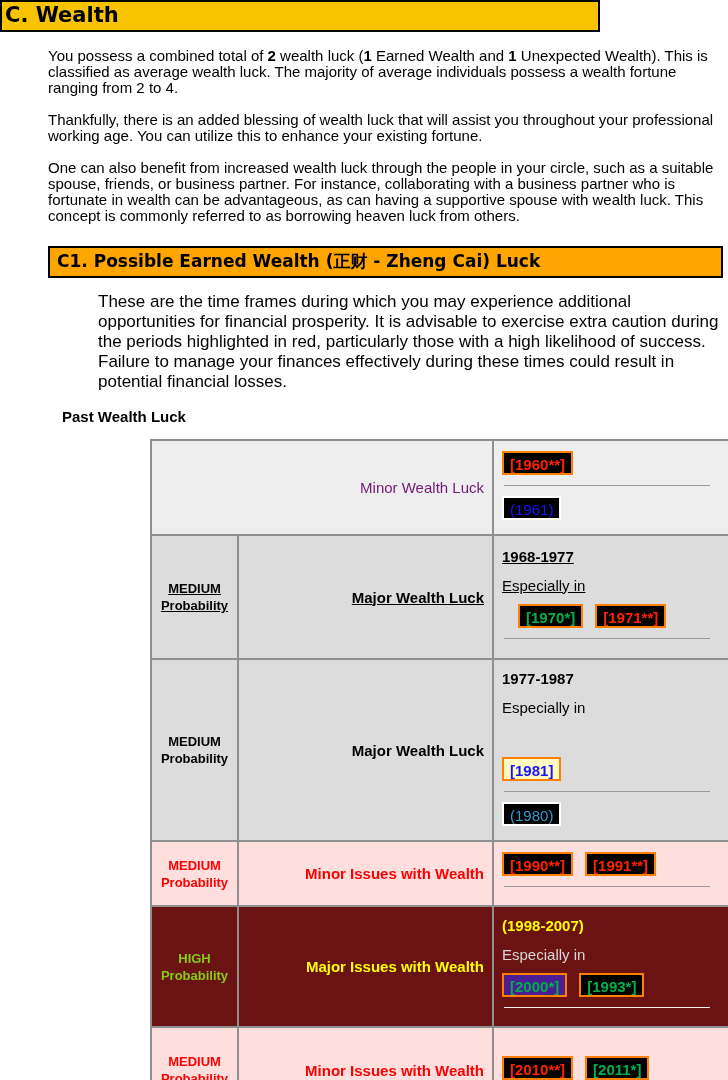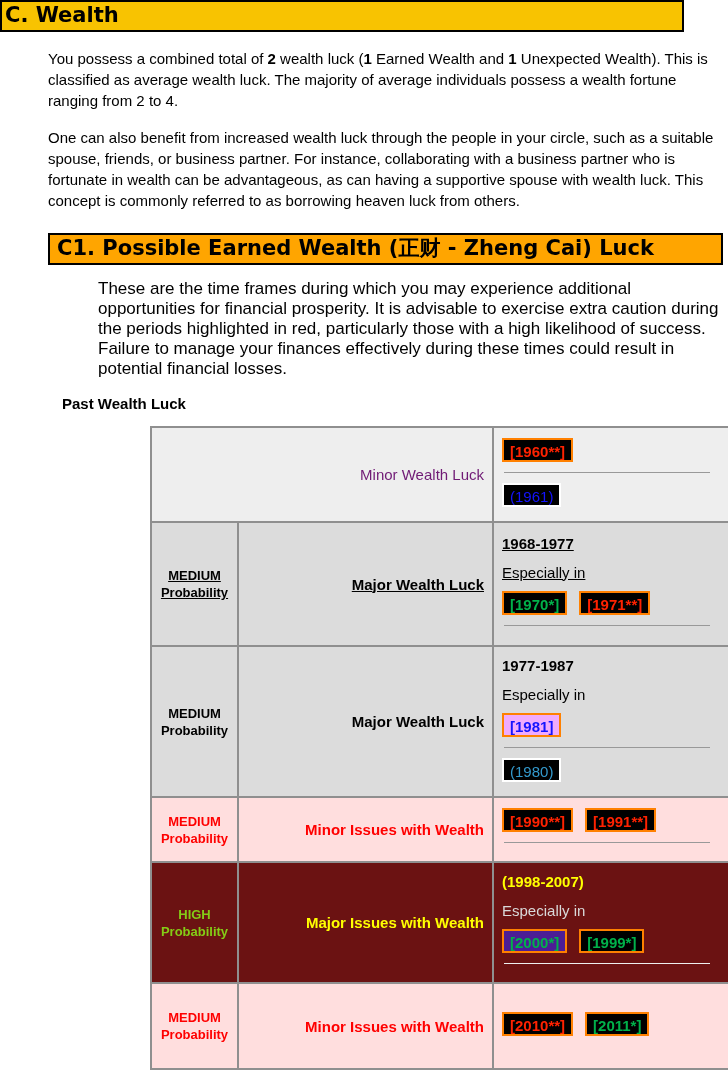--- a/index.html
+++ b/index.html
@@ -6,42 +6,42 @@
   html, body {
     margin: 0; padding: 0;
     width: 728px; height: 1080px;
     overflow: hidden;
     background: #FFFFFF;
     font-family: "Liberation Sans", sans-serif;
     color: #000;
   }
   
   .title-bar {
-    width: 684px;
+    width: 600px;
     border: 2px solid #000;
     font-family: "DejaVu Sans", sans-serif;
     font-weight: bold;
     font-size: 21px;
     padding: 1px 3px 3px 3px;
     line-height: 24px;
   }
   .section-bar {
     margin: 22px 5px 0 48px;
     border: 2px solid #000;
     font-family: "DejaVu Sans", sans-serif;
     font-weight: bold;
-    font-size: 21px;
+    font-size: 17px;
     padding: 3px 19px 4px 7px;
     line-height: 21px;
   }
   
   .intro p {
     margin: 16px 2px 16px 48px;
     font-size: 15px;
-    line-height: 21px;
+    line-height: 16px;
   }
   .section-desc {
     margin: 14px 6px 0 98px;
     font-size: 17px;
     line-height: 20px;
   }
   .subheading {
     margin: 16px 0 14px 62px;
     font-size: 15px;
     font-weight: bold;
@@ -103,20 +103,21 @@
     margin: 10px 10px 10px 2px;
   }
 </style>
 </head>
 <body>
 
 <div class="title-bar" style="background: rgb(248, 195, 1);">C. Wealth</div>
 
 <div class="intro" id="intro">
     <p><span>You possess a combined total of </span><b>2</b><span> wealth luck (</span><b>1</b><span> Earned Wealth and </span><b>1</b><span> Unexpected Wealth). This is classified as average wealth luck. The majority of average individuals possess a wealth fortune ranging from 2 to 4.</span></p>
+    <p><span>Thankfully, there is an added blessing of wealth luck that will assist you throughout your professional working age. You can utilize this to enhance your existing fortune.</span></p>
     <p><span>One can also benefit from increased wealth luck through the people in your circle, such as a suitable spouse, friends, or business partner. For instance, collaborating with a business partner who is fortunate in wealth can be advantageous, as can having a supportive spouse with wealth luck. This concept is commonly referred to as borrowing heaven luck from others.</span></p>
   </div>
 
 <div class="section-bar" style="background: rgb(255, 165, 0);">C1. Possible Earned Wealth (正财 - Zheng Cai) Luck</div>
 
 <p class="section-desc">These are the time frames during which you may experience additional opportunities for financial prosperity. It is advisable to exercise extra caution during the periods highlighted in red, particularly those with a high likelihood of success. Failure to manage your finances effectively during these times could result in potential financial losses.</p>
 
 <div class="subheading">Past Wealth Luck</div>
 
 <table class="luck" id="luck-table">
@@ -133,50 +134,50 @@
           <div class="divider" style="border-top-color: rgb(153, 153, 153);"></div>
           <div class="badge-row"><span class="year-badge" style="background: rgb(0, 0, 0); color: rgb(20, 20, 255); border-color: rgb(255, 255, 255); font-weight: normal;">(1961)</span></div>
         </td>
       </tr>
       <tr style="background: rgb(220, 220, 220);">
         <td class="prob-cell" style="color: rgb(0, 0, 0);">MEDIUM Probability</td>
         <td class="label-cell" style="color: rgb(0, 0, 0); font-weight: bold;">Major Wealth Luck</td>
         <td class="detail-cell">
           <div class="detail-heading" style="color: rgb(0, 0, 0);">1968-1977</div>
           <div class="detail-text" style="color: rgb(0, 0, 0);">Especially in</div>
-          <div class="badge-row"><span class="year-badge" style="background: rgb(0, 0, 0); color: rgb(0, 177, 74); border-color: rgb(255, 128, 0); font-weight: bold;">[1970*]</span><span class="year-badge" style="background: rgb(0, 0, 0); color: rgb(255, 34, 0); border-color: rgb(255, 128, 0); font-weight: bold;">[1971**]</span></div>
+          <div class="badge-row"><span class="year-badge" style="background: rgb(0, 0, 0); color: rgb(0, 177, 74); border-color: rgb(255, 128, 0); font-weight: bold; margin-left: 16px;">[1970*]</span><span class="year-badge" style="background: rgb(0, 0, 0); color: rgb(255, 34, 0); border-color: rgb(255, 128, 0); font-weight: bold;">[1971**]</span></div>
           <div class="divider" style="border-top-color: rgb(153, 153, 153);"></div>
         </td>
       </tr>
       <tr style="background: rgb(220, 220, 220);">
         <td class="prob-cell" style="color: rgb(0, 0, 0);">MEDIUM Probability</td>
         <td class="label-cell" style="color: rgb(0, 0, 0); font-weight: bold;">Major Wealth Luck</td>
         <td class="detail-cell">
           <div class="detail-heading" style="color: rgb(0, 0, 0);">1977-1987</div>
           <div class="detail-text" style="color: rgb(0, 0, 0);">Especially in</div>
-          <div class="badge-row"><span class="year-badge" style="background: #f0abfc; color: rgb(20, 20, 255); border-color: rgb(255, 128, 0); font-weight: bold;">[1981]</span></div>
+          <div class="badge-row"><span class="year-badge" style="background: #fef9c3; color: rgb(20, 20, 255); border-color: rgb(255, 128, 0); font-weight: bold; margin-top: 31px;">[1981]</span></div>
           <div class="divider" style="border-top-color: rgb(153, 153, 153);"></div>
           <div class="badge-row"><span class="year-badge" style="background: rgb(0, 0, 0); color: rgb(51, 153, 204); border-color: rgb(255, 255, 255); font-weight: normal;">(1980)</span></div>
         </td>
       </tr>
       <tr style="background: rgb(255, 222, 222);">
         <td class="prob-cell" style="color: rgb(255, 0, 0);">MEDIUM Probability</td>
         <td class="label-cell" style="color: rgb(255, 0, 0); font-weight: bold;">Minor Issues with Wealth</td>
         <td class="detail-cell">
           <div class="badge-row"><span class="year-badge" style="background: rgb(0, 0, 0); color: rgb(255, 34, 0); border-color: rgb(255, 128, 0); font-weight: bold;">[1990**]</span><span class="year-badge" style="background: rgb(0, 0, 0); color: rgb(255, 34, 0); border-color: rgb(255, 128, 0); font-weight: bold;">[1991**]</span></div>
           <div class="divider" style="border-top-color: rgb(153, 153, 153);"></div>
         </td>
       </tr>
       <tr style="background: rgb(107, 18, 18);">
         <td class="prob-cell" style="color: #84cc16;">HIGH Probability</td>
         <td class="label-cell" style="color: rgb(255, 255, 0); font-weight: bold;">Major Issues with Wealth</td>
         <td class="detail-cell">
           <div class="detail-heading" style="color: rgb(255, 255, 0);">(1998-2007)</div>
           <div class="detail-text" style="color: rgb(217, 217, 217);">Especially in</div>
-          <div class="badge-row"><span class="year-badge" style="background: #4c1d95; color: rgb(0, 177, 74); border-color: rgb(255, 128, 0); font-weight: bold;">[2000*]</span><span class="year-badge" style="background: rgb(0, 0, 0); color: rgb(0, 177, 74); border-color: rgb(255, 128, 0); font-weight: bold;">[1999*]</span></div>
+          <div class="badge-row"><span class="year-badge" style="background: #4c1d95; color: rgb(0, 177, 74); border-color: rgb(255, 128, 0); font-weight: bold;">[2000*]</span><span class="year-badge" style="background: rgb(0, 0, 0); color: rgb(0, 177, 74); border-color: rgb(255, 128, 0); font-weight: bold;">[1993*]</span></div>
           <div class="divider" style="border-top-color: rgb(238, 238, 238);"></div>
         </td>
       </tr>
       <tr style="background: rgb(255, 222, 222);">
         <td class="prob-cell" style="color: rgb(255, 0, 0);">MEDIUM Probability</td>
         <td class="label-cell" style="color: rgb(255, 0, 0); font-weight: bold;">Minor Issues with Wealth</td>
         <td class="detail-cell">
           <div class="badge-row"><span class="year-badge" style="background: rgb(0, 0, 0); color: rgb(255, 34, 0); border-color: rgb(255, 128, 0); font-weight: bold;">[2010**]</span><span class="year-badge" style="background: rgb(0, 0, 0); color: rgb(0, 177, 74); border-color: rgb(255, 128, 0); font-weight: bold;">[2011*]</span></div>
         </td>
       </tr>

